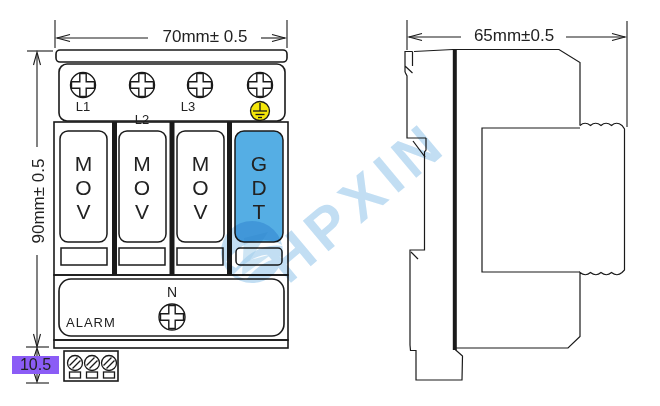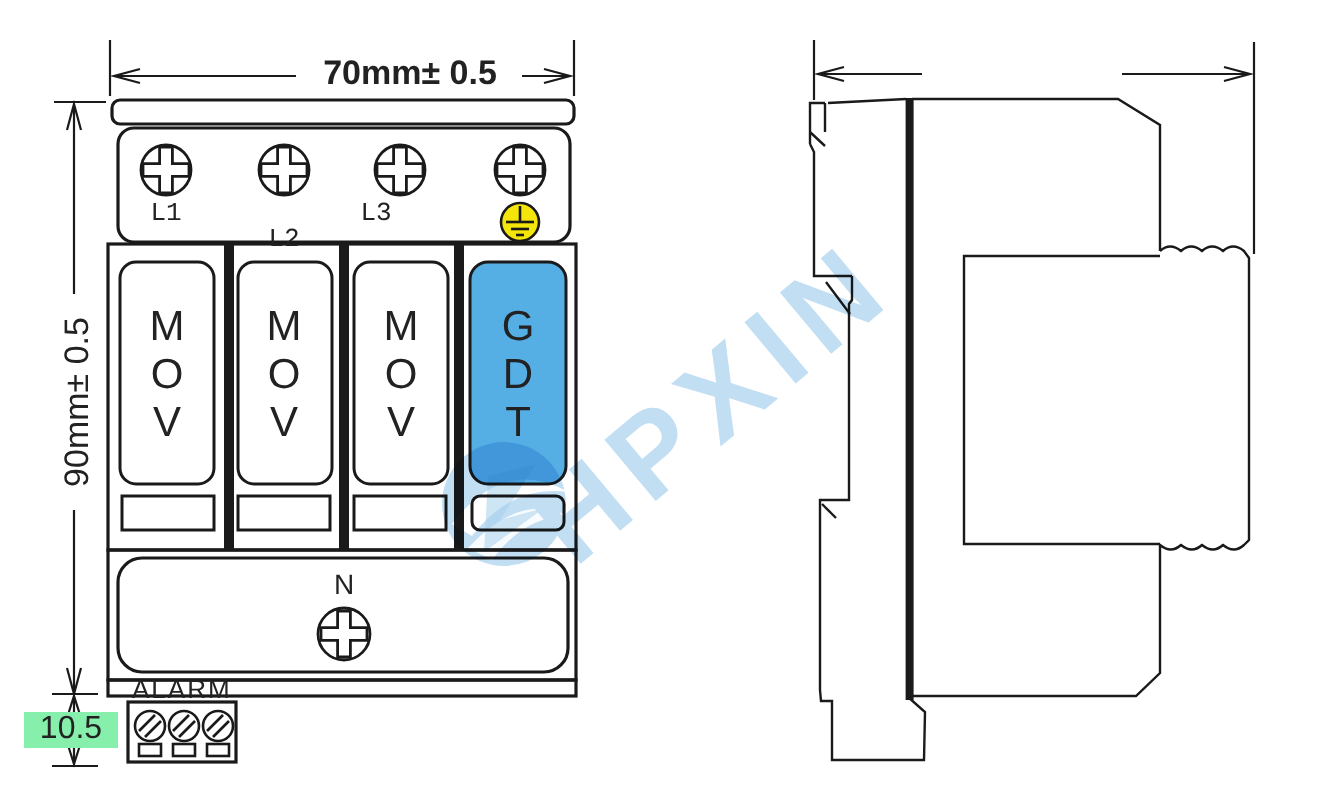--- a/index.html
+++ b/index.html
@@ -2,22 +2,22 @@
 <html><head>
 <meta charset="utf-8">
 <style>
   html,body{margin:0;padding:0;background:#fff;}
   #stage{position:relative;width:660px;height:406px;background:#fff;overflow:hidden;
          font-family:"Liberation Sans","DejaVu Sans",sans-serif;color:#222;}
   #art{position:absolute;left:0;top:0;}
   .txt{position:absolute;white-space:nowrap;color:#222;}
   .dim{font-size:17px;background:#fff;text-align:center;padding:0 2px;}
   .dim-v{transform:rotate(-90deg);}
-  .dim-small{font-size:16px;background:#86efac;text-align:center;}
-  .tlabel{font-size:13px;width:40px;text-align:center;font-family:Liberation Mono, monospace;}
+  .dim-small{font-size:16px;background:#8b5cf6;text-align:center;}
+  .tlabel{font-size:13px;width:40px;text-align:center;}
   .module-label{font-size:21px;width:40px;text-align:center;line-height:24px;letter-spacing:0;}
   .nlabel{font-size:14px;width:40px;text-align:center;}
   .alarmlabel{font-size:13px;letter-spacing:1px;}
   #watermark{position:absolute;left:0;top:0;width:660px;height:406px;pointer-events:none;
              mix-blend-mode:multiply;opacity:.62;}
   #wm-text{position:absolute;left:272px;top:237px;height:58px;transform-origin:0 50%;
            transform:rotate(-40deg);font-size:58px;font-weight:bold;letter-spacing:7px;
            color:#9ccaec;}
 </style>
 </head>
@@ -162,39 +162,40 @@
 
       <line x1="407" y1="20" x2="407" y2="50"></line>
       <line x1="627" y1="21" x2="627" y2="127"></line>
       <line x1="409" y1="37" x2="461" y2="37"></line>
       <line x1="561" y1="37" x2="625" y2="37"></line>
       <polyline points="422,33.5 409,37 422,40.5"></polyline>
       <polyline points="612,33.5 625,37 612,40.5"></polyline>
     </g>
   </svg>
 
-  <div class="txt dim" style="left:149px;top:27px;width:108px;font-weight:bold;">70mm± 0.5</div>
+  <div class="txt dim" style="left:149px;top:27px;width:108px;">70mm± 0.5</div>
 
   <div class="txt dim dim-v" style="left:-15px;top:191px;width:104px;text-align:center;">90mm± 0.5</div>
 
   <div class="txt dim-small" style="left:12px;top:356px;width:47px;">10.5</div>
 
+  <div class="txt dim" style="left:462px;top:26px;width:100px;">65mm±0.5</div>
 
   <div class="txt tlabel" style="left:63px;top:99px;">L1</div>
   <div class="txt tlabel" style="left:122px;top:112px;">L2</div>
   <div class="txt tlabel" style="left:168px;top:99px;">L3</div>
 
   <div class="txt module-label" style="left:63.5px;top:152px;">M<br>O<br>V</div>
   <div class="txt module-label" style="left:122px;top:152px;">M<br>O<br>V</div>
   <div class="txt module-label" style="left:180.5px;top:152px;">M<br>O<br>V</div>
   <div class="txt module-label" style="left:239px;top:152px;">G<br>D<br>T</div>
 
   <div class="txt nlabel" style="left:152px;top:284px;">N</div>
 
-  <div class="txt alarmlabel" style="left:66px;top:315px;margin-top:22px;">ALARM</div>
+  <div class="txt alarmlabel" style="left:66px;top:315px;">ALARM</div>
 
   <div id="watermark">
     <svg width="660" height="406" viewBox="0 0 660 406">
       <circle cx="252" cy="252" r="31" fill="#9ccaec"></circle>
       <path d="M 226,262 Q 252,228 284,246 Q 256,242 236,268 Z" fill="#ffffff"></path>
       <path d="M 234,274 Q 260,246 284,258 Q 262,258 246,280 Z" fill="#ffffff" opacity="0.9"></path>
       <path d="M 244,238 L 268,232 L 250,260 L 272,254 L 242,276 Z" fill="#6fb2e0" opacity="0.55"></path>
     </svg>
     <div id="wm-text">HPXIN</div>
   </div>

